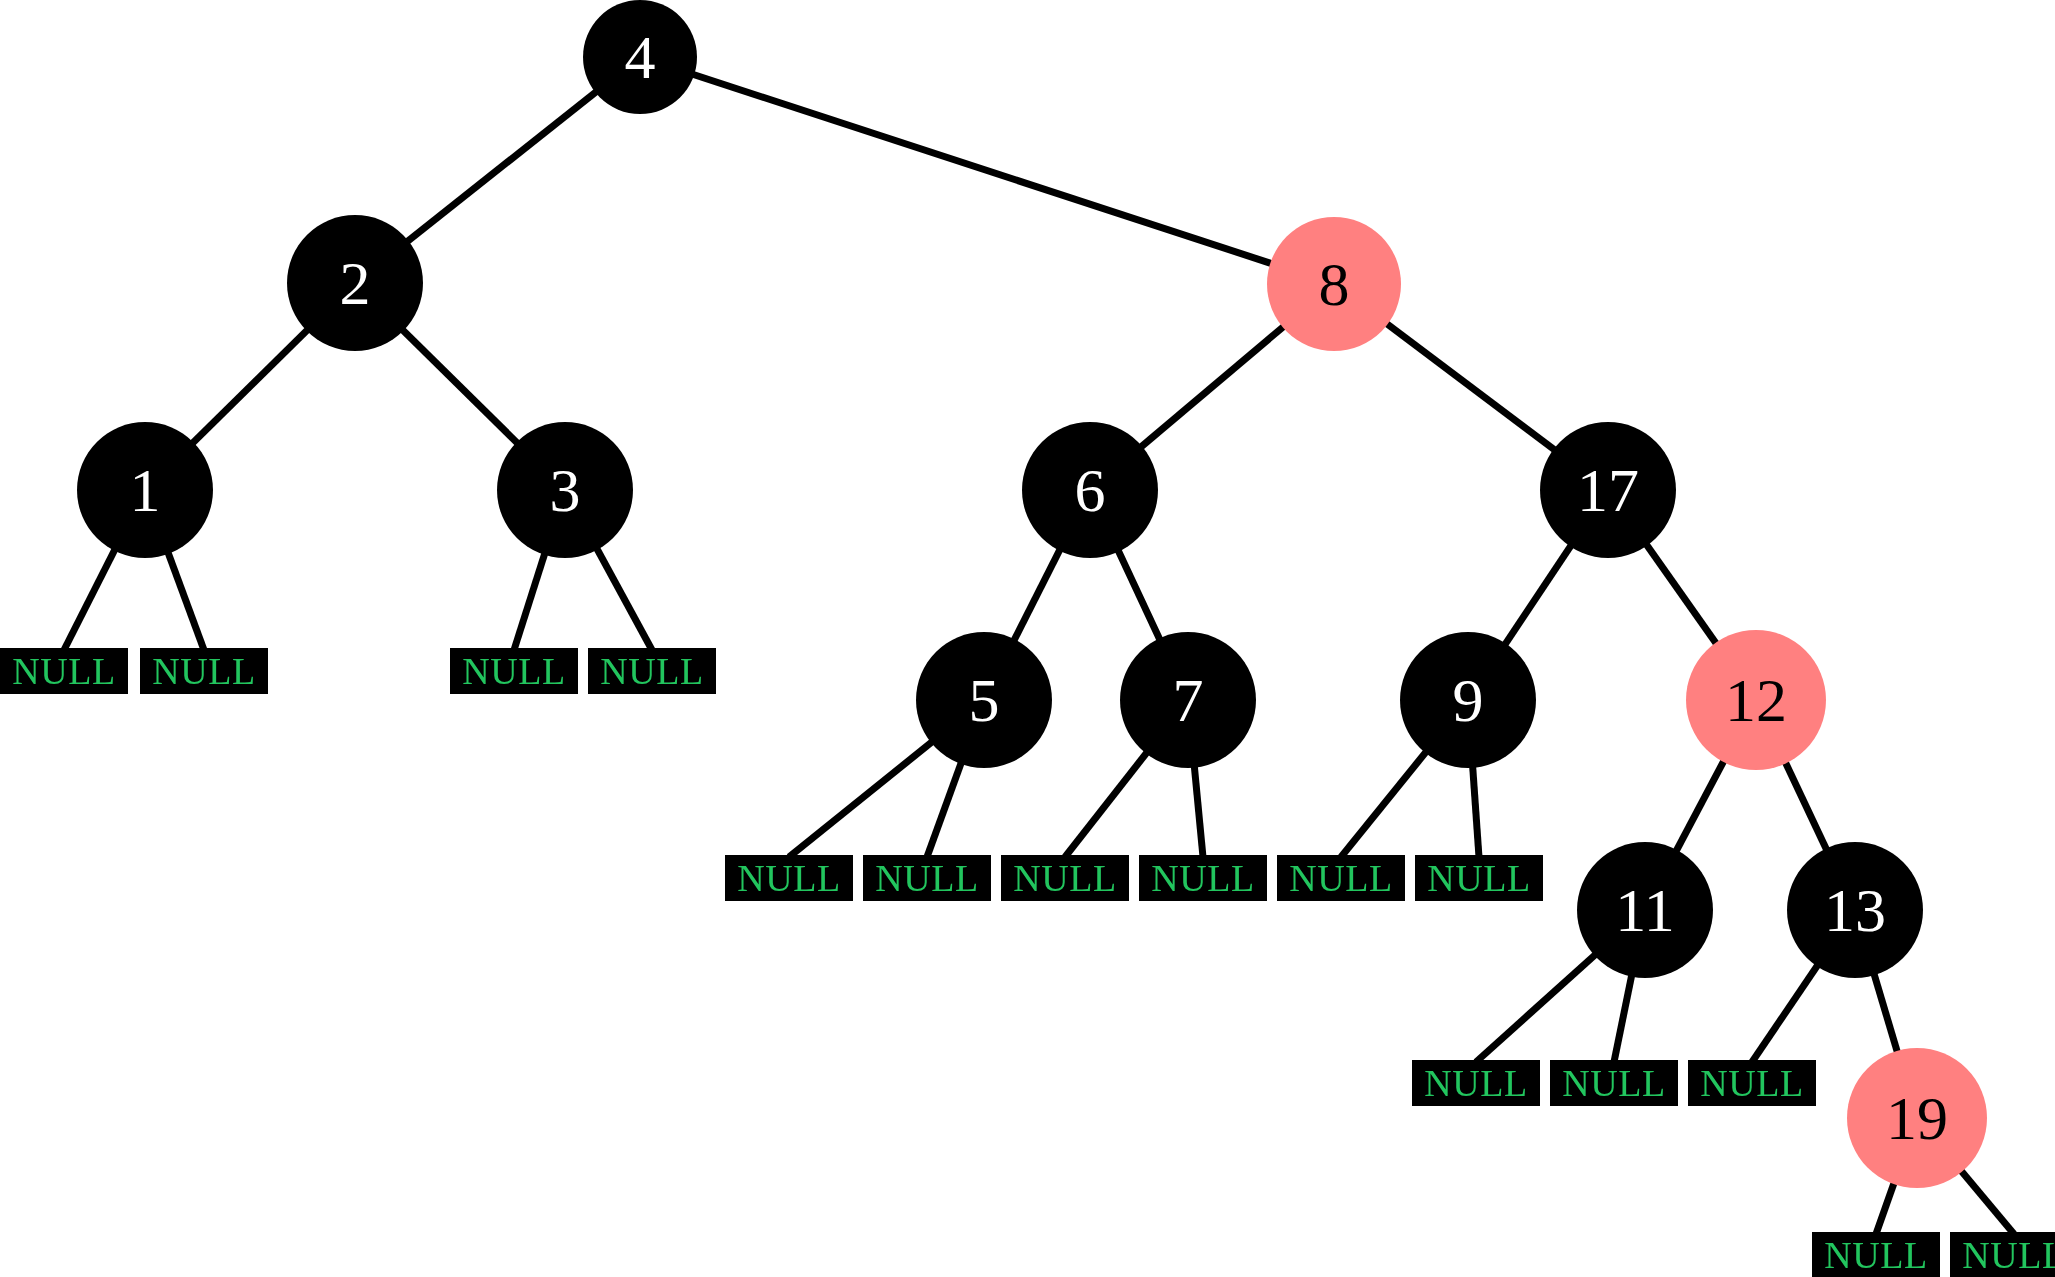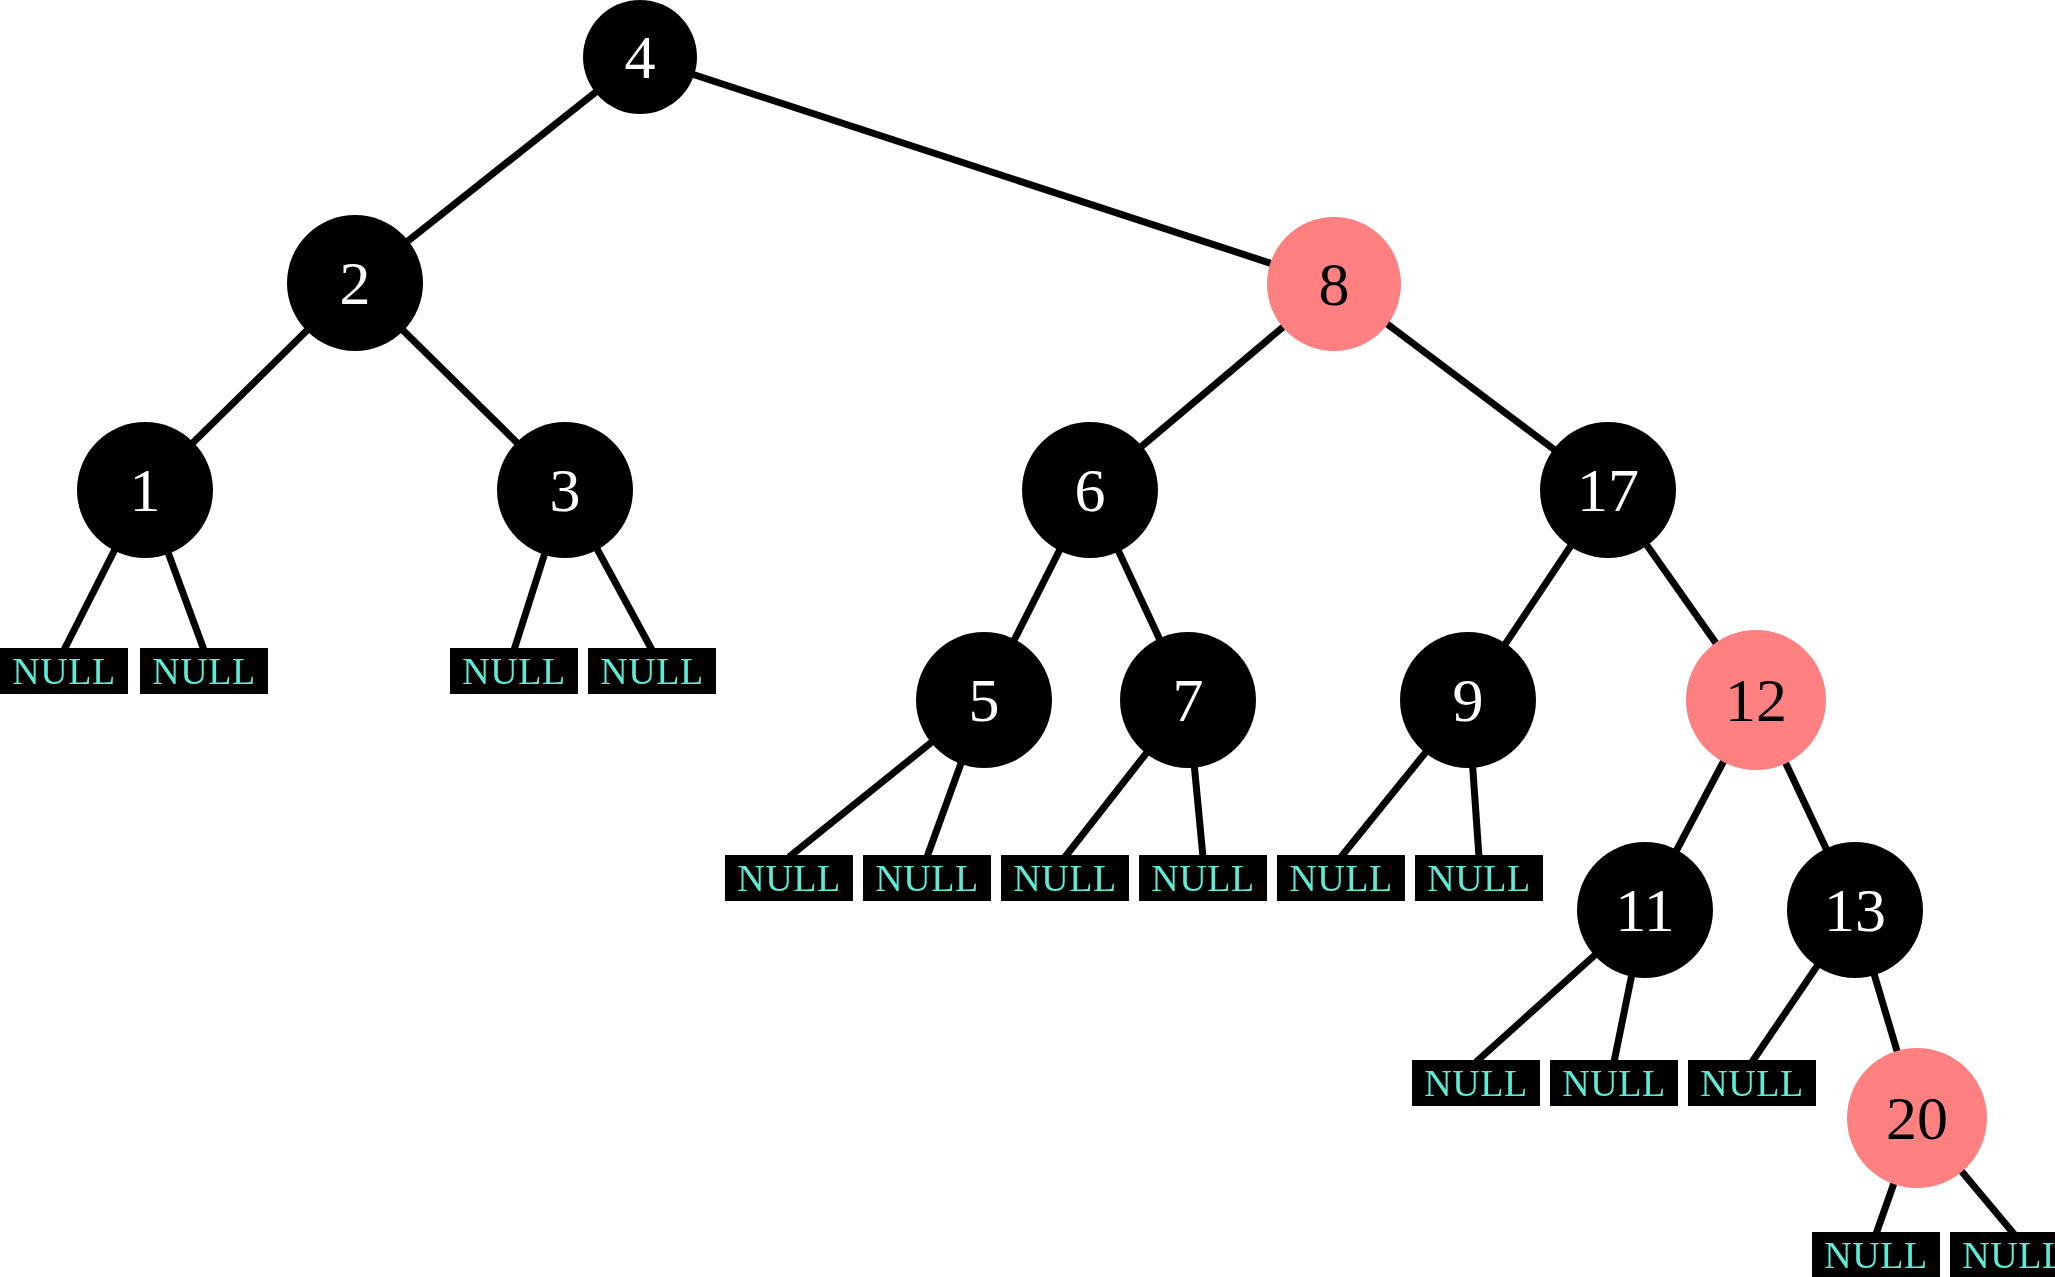--- a/index.html
+++ b/index.html
@@ -42,21 +42,21 @@
     color: #000000;
   }
   .node-label {
     font-size: 62px;
     font-family: "Liberation Serif", "DejaVu Serif", serif;
     letter-spacing: 0px;
   }
   .nil {
     position: absolute;
     background: #000000;
-    color: #5eead4;
+    color: #22c55e;
     display: flex;
     align-items: center;
     justify-content: center;
     box-sizing: border-box;
     font-size: 38px;
     font-family: "Liberation Serif", "DejaVu Serif", serif;
     letter-spacing: 0.5px;
     user-select: none;
   }
 </style>
@@ -128,21 +128,21 @@
       <div class="node node-red" style="left: 1686px; top: 630px; width: 140px; height: 140px; text-align: center;">
         <span class="node-label">12</span>
       </div>
       <div class="node node-black" style="left: 1577px; top: 842px; width: 136px; height: 136px; text-align: right;">
         <span class="node-label">11</span>
       </div>
       <div class="node node-black" style="left: 1787px; top: 842px; width: 136px; height: 136px; text-align: center;">
         <span class="node-label">13</span>
       </div>
       <div class="node node-red" style="left: 1847px; top: 1048px; width: 140px; height: 140px;">
-        <span class="node-label">20</span>
+        <span class="node-label">19</span>
       </div>
       <div class="nil" style="left: 0px; top: 648px; width: 128px; height: 46px;">NULL</div>
       <div class="nil" style="left: 140px; top: 648px; width: 128px; height: 46px;">NULL</div>
       <div class="nil" style="left: 450px; top: 648px; width: 128px; height: 46px;">NULL</div>
       <div class="nil" style="left: 588px; top: 648px; width: 128px; height: 46px;">NULL</div>
       <div class="nil" style="left: 725px; top: 855px; width: 128px; height: 46px;">NULL</div>
       <div class="nil" style="left: 863px; top: 855px; width: 128px; height: 46px;">NULL</div>
       <div class="nil" style="left: 1001px; top: 855px; width: 128px; height: 46px;">NULL</div>
       <div class="nil" style="left: 1139px; top: 855px; width: 128px; height: 46px;">NULL</div>
       <div class="nil" style="left: 1277px; top: 855px; width: 128px; height: 46px;">NULL</div>

